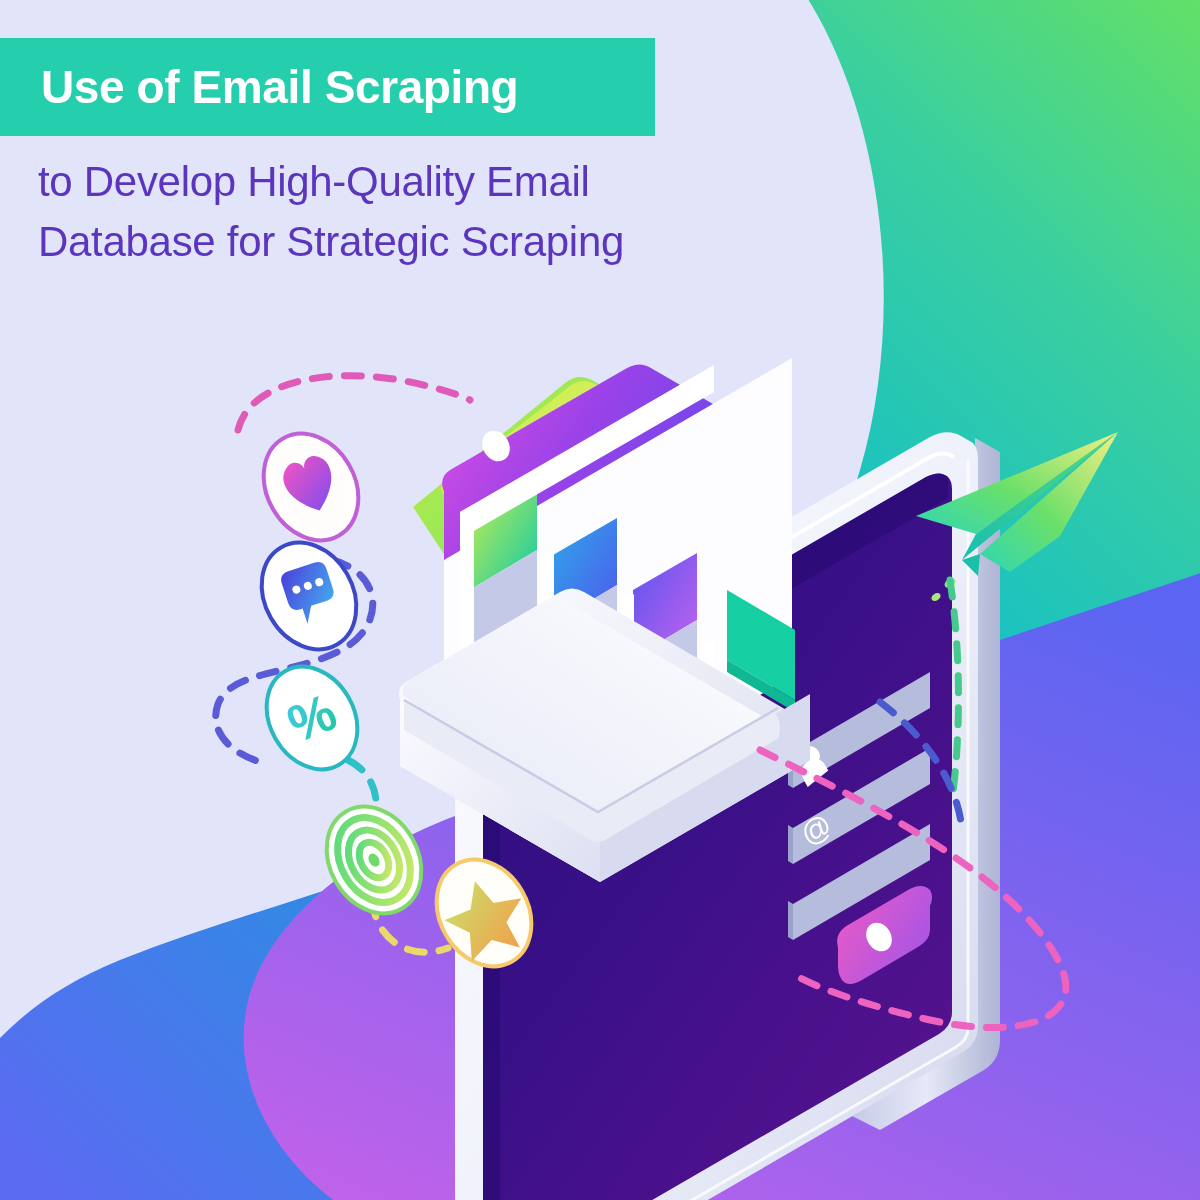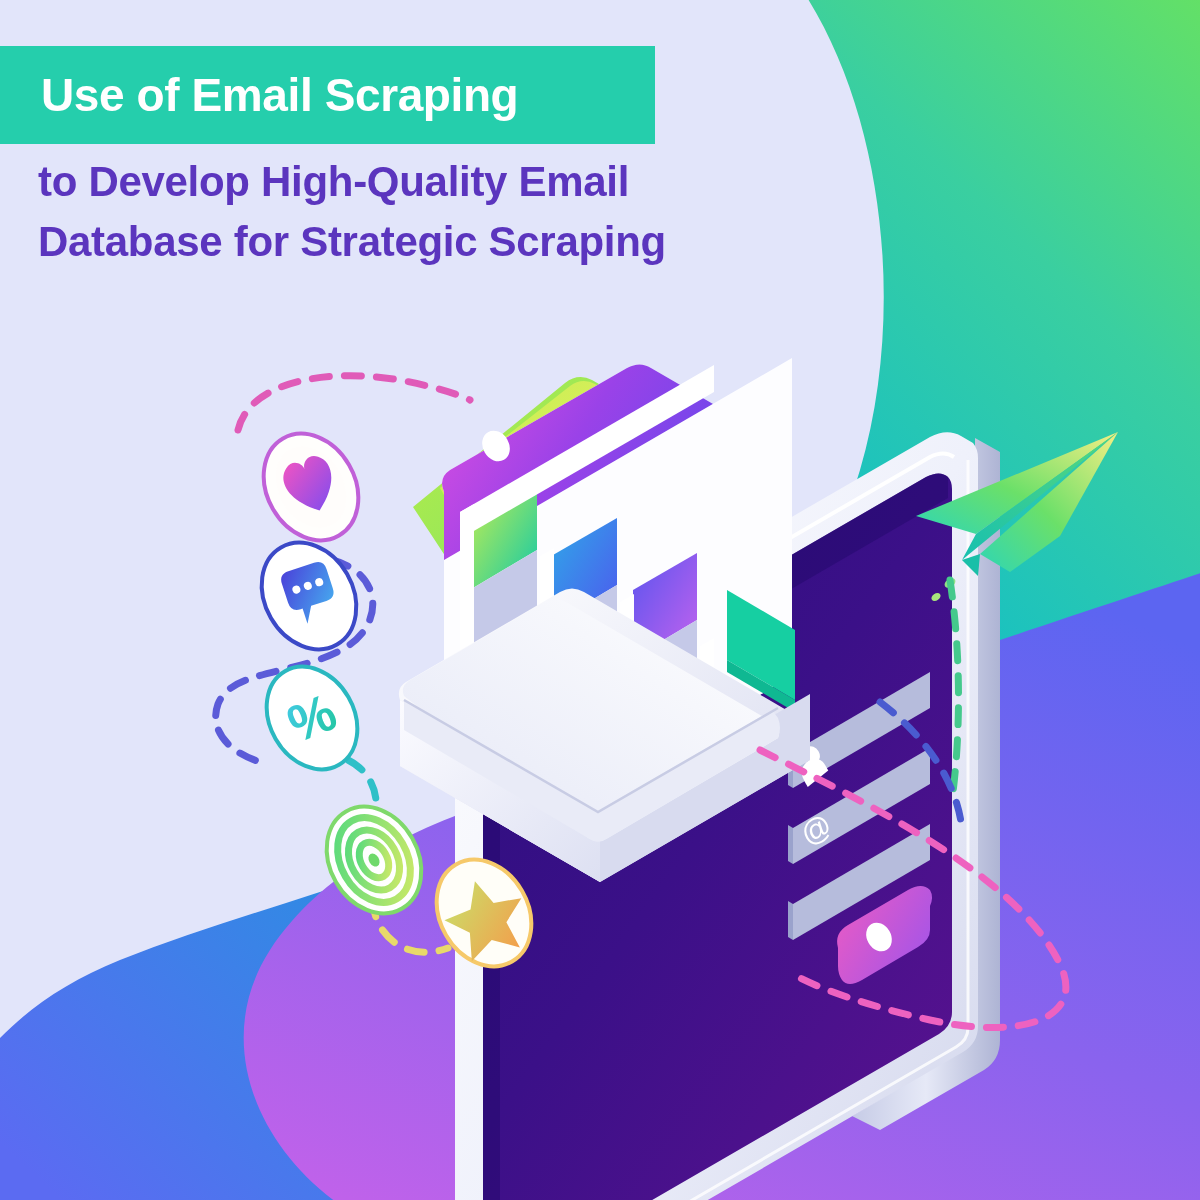--- a/index.html
+++ b/index.html
@@ -30,39 +30,38 @@
     pointer-events: none;
   }
   #headline-banner {
     position: absolute;
     left: 0;
     top: 38px;
     width: 655px;
     height: 98px;
     display: flex;
     align-items: center;
-    margin-top: 8px;
   }
   #headline-text {
     margin-left: 41px;
     color: #ffffff;
     font-size: 46px;
     font-weight: bold;
     letter-spacing: -0.4px;
     line-height: 1;
     white-space: nowrap;
   }
   #subhead {
     position: absolute;
     left: 38px;
     top: 152px;
     width: 900px;
     color: #5B35BE;
     font-size: 42px;
-    font-weight: bold;
+    font-weight: normal;
     line-height: 1.42;
     letter-spacing: -0.3px;
   }
   .subhead-line { display: block; white-space: nowrap; }
 </style>
 </head>
 <body>
 
 <div id="stage">
 

